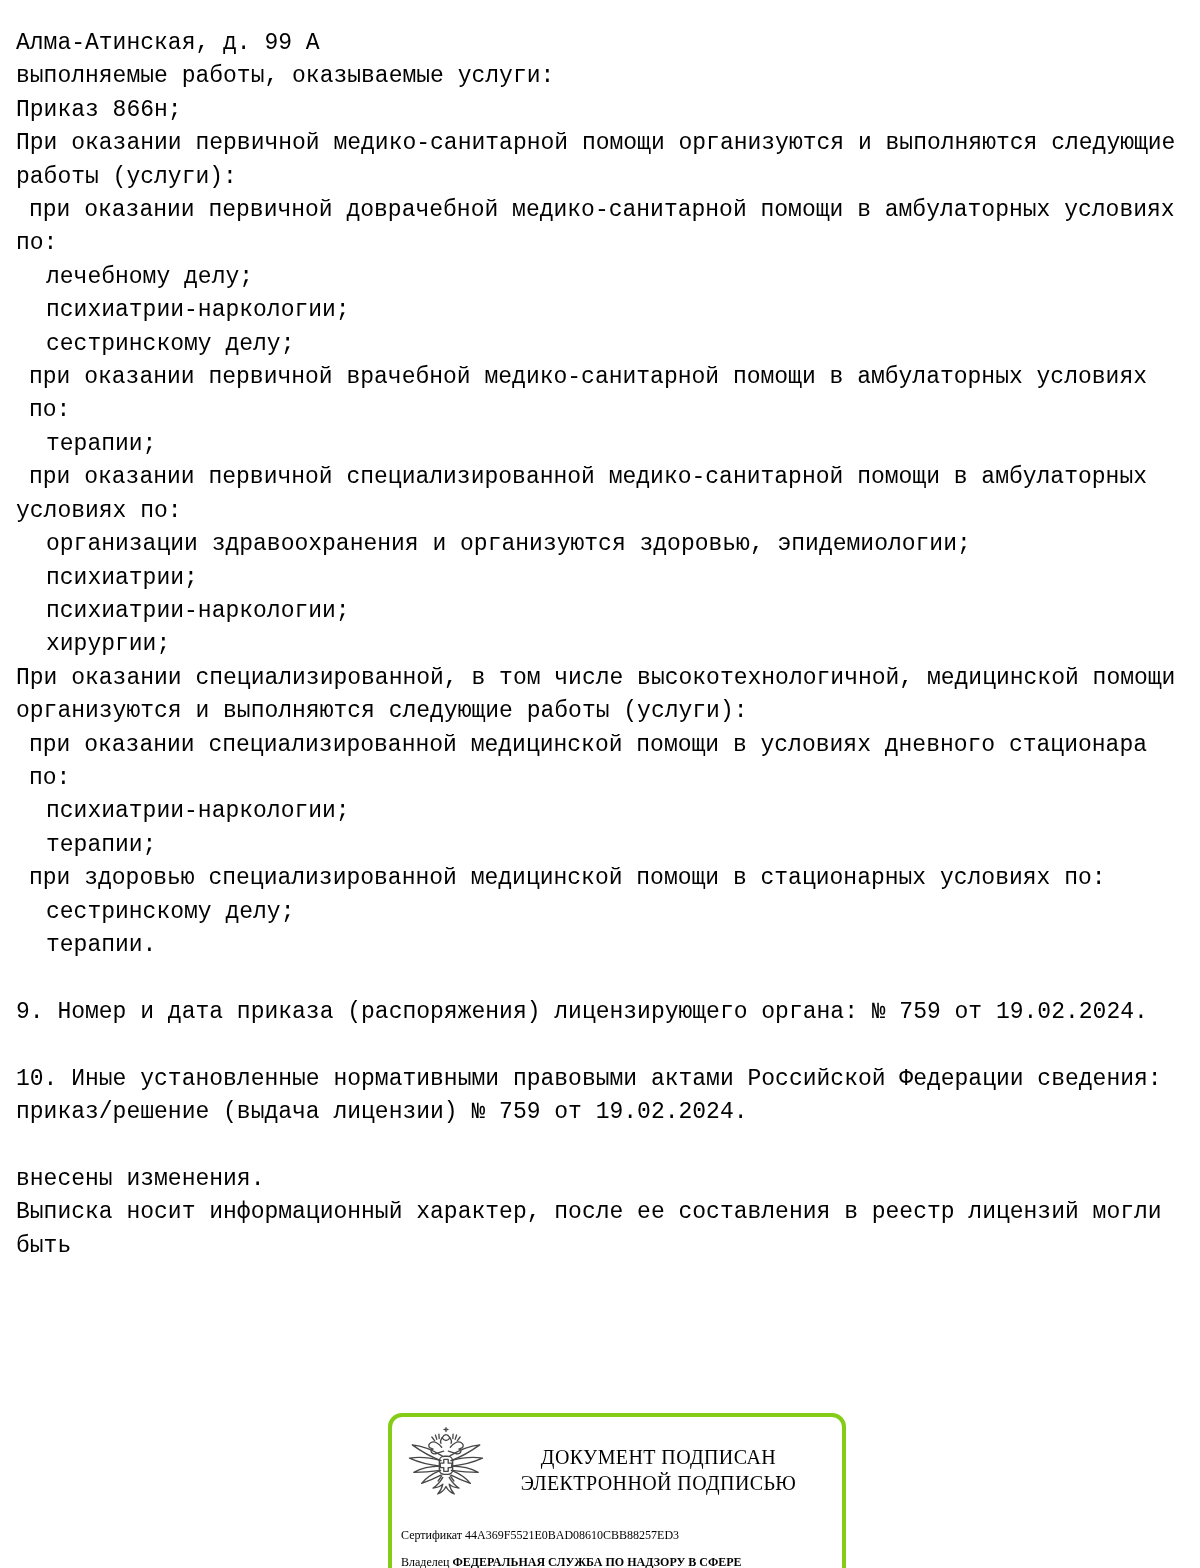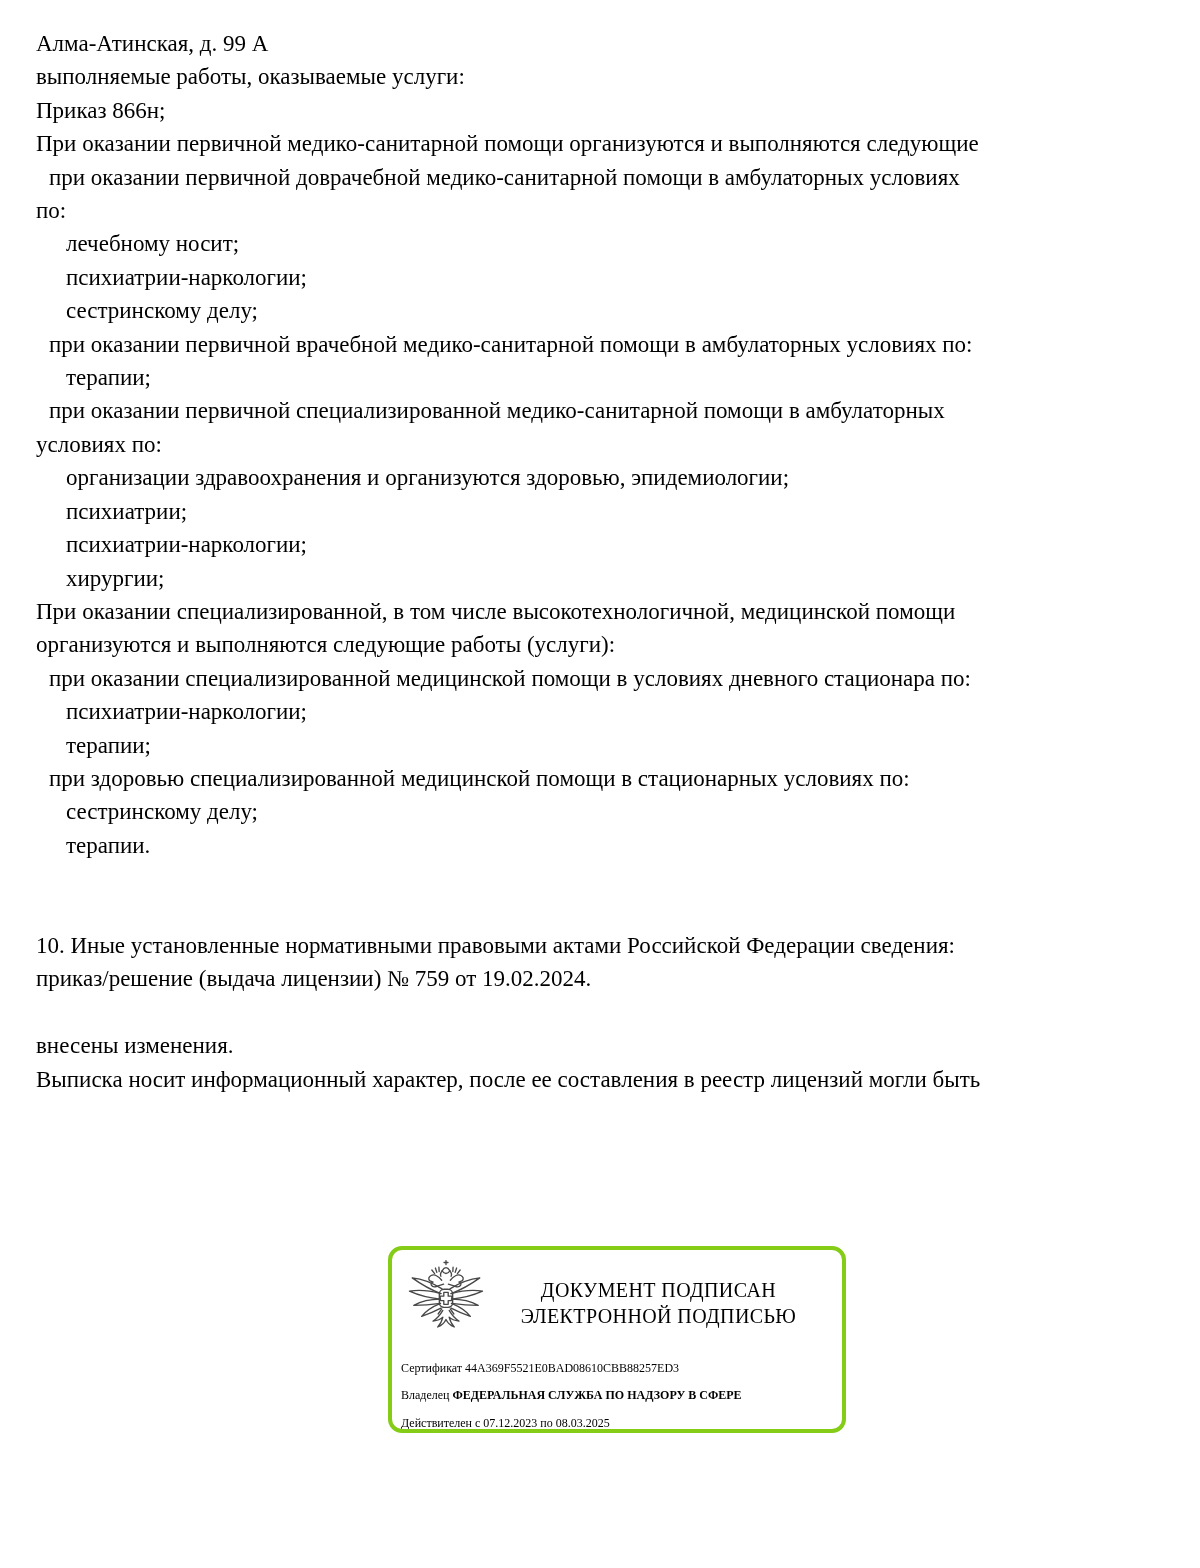--- a/index.html
+++ b/index.html
@@ -8,23 +8,24 @@
     background: #ffffff;
     color: #000000;
   }
   body {
     width: 1200px;
     height: 1568px;
     font-family: "Liberation Serif", "DejaVu Serif", serif;
     overflow: hidden;
   }
   .doc-body {
-    padding: 27px 18px 0 36px;
+    padding: 27px 18px 0 16px;
     font-size: 23px;
     line-height: 33.4px;
+    font-family: Liberation Mono, monospace;
   }
   .ln {
     white-space: pre-wrap;
     min-height: 33.4px;
   }
   .i1 { padding-left: 13px; }
   .i2 { padding-left: 30px; }
 
   .stamp {
     box-sizing: border-box;
@@ -69,42 +70,44 @@
 </head>
 <body>
 
 <main>
 
   <section class="doc-body" id="doc-lines">
       <div class="ln i0">Алма-Атинская, д. 99 А</div>
       <div class="ln i0">выполняемые работы, оказываемые услуги:</div>
       <div class="ln i0">Приказ 866н;</div>
       <div class="ln i0">При оказании первичной медико-санитарной помощи организуются и выполняются следующие</div>
+      <div class="ln i0">работы (услуги):</div>
       <div class="ln i1">при оказании первичной доврачебной медико-санитарной помощи в амбулаторных условиях</div>
       <div class="ln i0">по:</div>
-      <div class="ln i2">лечебному носит;</div>
+      <div class="ln i2">лечебному делу;</div>
       <div class="ln i2">психиатрии-наркологии;</div>
       <div class="ln i2">сестринскому делу;</div>
       <div class="ln i1">при оказании первичной врачебной медико-санитарной помощи в амбулаторных условиях по:</div>
       <div class="ln i2">терапии;</div>
       <div class="ln i1">при оказании первичной специализированной медико-санитарной помощи в амбулаторных</div>
       <div class="ln i0">условиях по:</div>
       <div class="ln i2">организации здравоохранения и организуются здоровью, эпидемиологии;</div>
       <div class="ln i2">психиатрии;</div>
       <div class="ln i2">психиатрии-наркологии;</div>
       <div class="ln i2">хирургии;</div>
       <div class="ln i0">При оказании специализированной, в том числе высокотехнологичной, медицинской помощи</div>
       <div class="ln i0">организуются и выполняются следующие работы (услуги):</div>
       <div class="ln i1">при оказании специализированной медицинской помощи в условиях дневного стационара по:</div>
       <div class="ln i2">психиатрии-наркологии;</div>
       <div class="ln i2">терапии;</div>
       <div class="ln i1">при здоровью специализированной медицинской помощи в стационарных условиях по:</div>
       <div class="ln i2">сестринскому делу;</div>
       <div class="ln i2">терапии.</div>
       <div class="ln i0">&nbsp;</div>
+      <div class="ln i0">9. Номер и дата приказа (распоряжения) лицензирующего органа: № 759 от 19.02.2024.</div>
       <div class="ln i0">&nbsp;</div>
       <div class="ln i0">10. Иные установленные нормативными правовыми актами Российской Федерации сведения:</div>
       <div class="ln i0">приказ/решение (выдача лицензии) № 759 от 19.02.2024.</div>
       <div class="ln i0">&nbsp;</div>
       <div class="ln i0">внесены изменения.</div>
       <div class="ln i0">Выписка носит информационный характер, после ее составления в реестр лицензий могли быть</div>
     </section>
 
   <div class="stamp">
     <div class="stamp-top">

